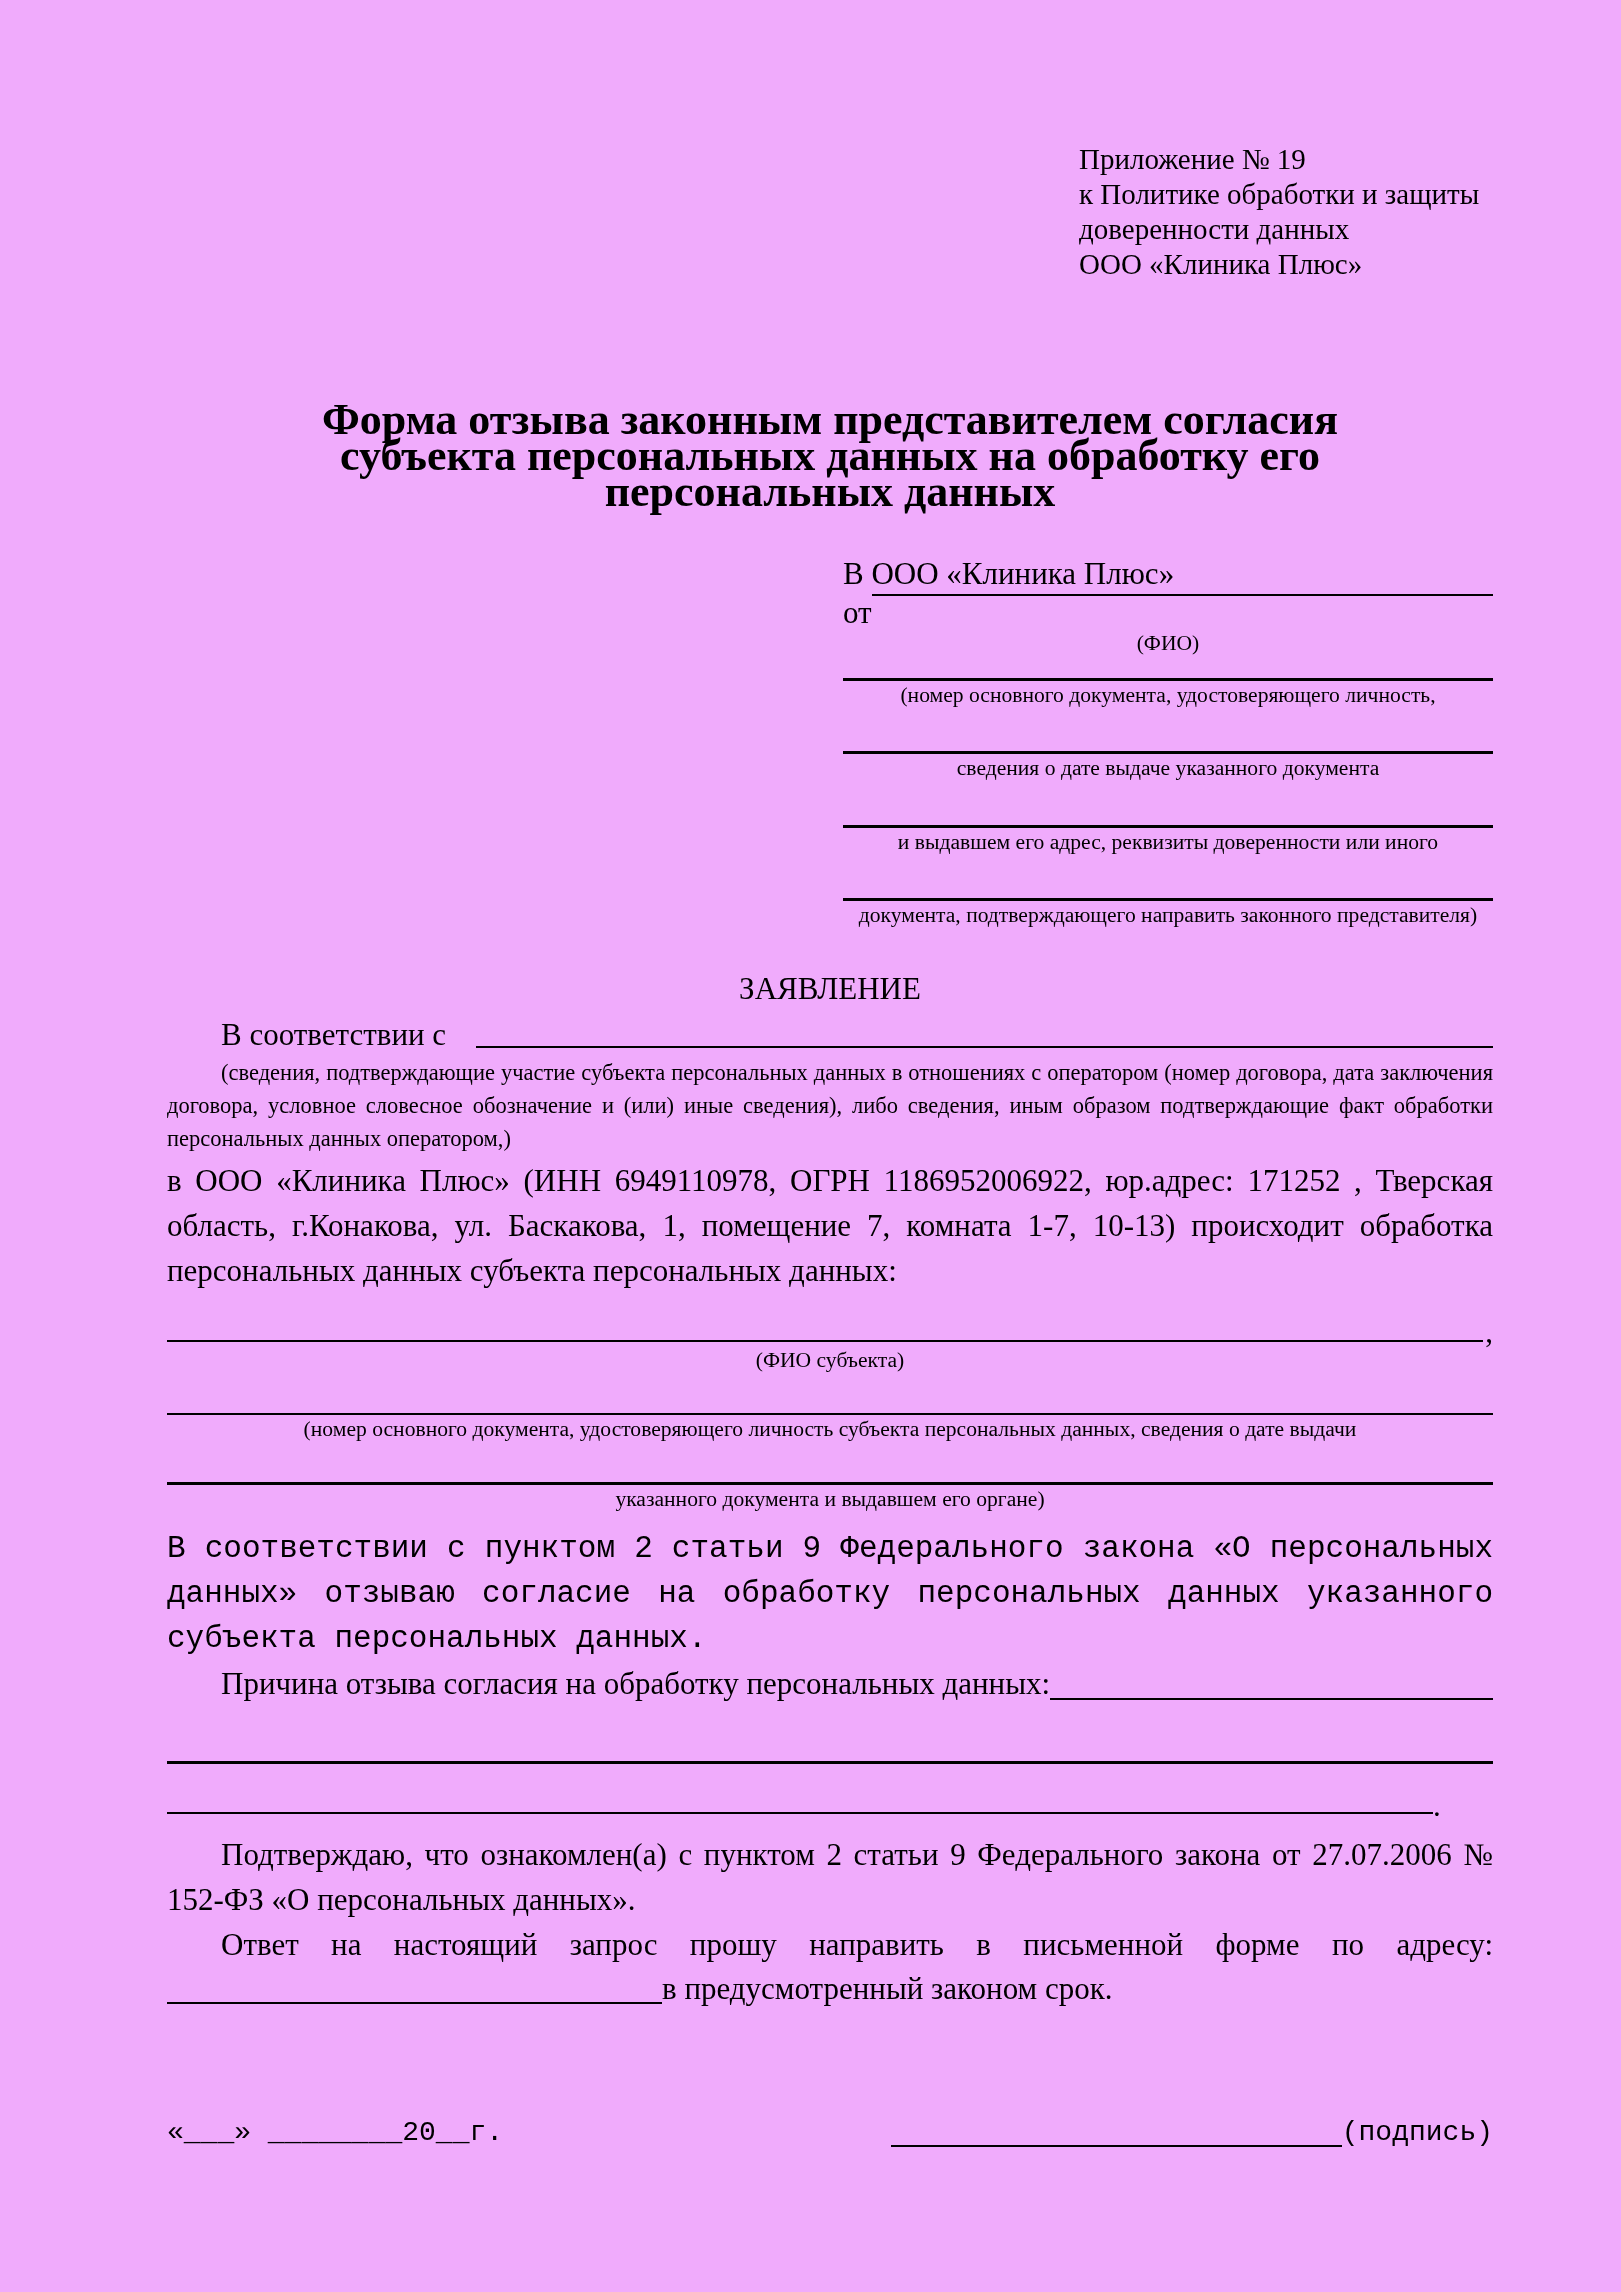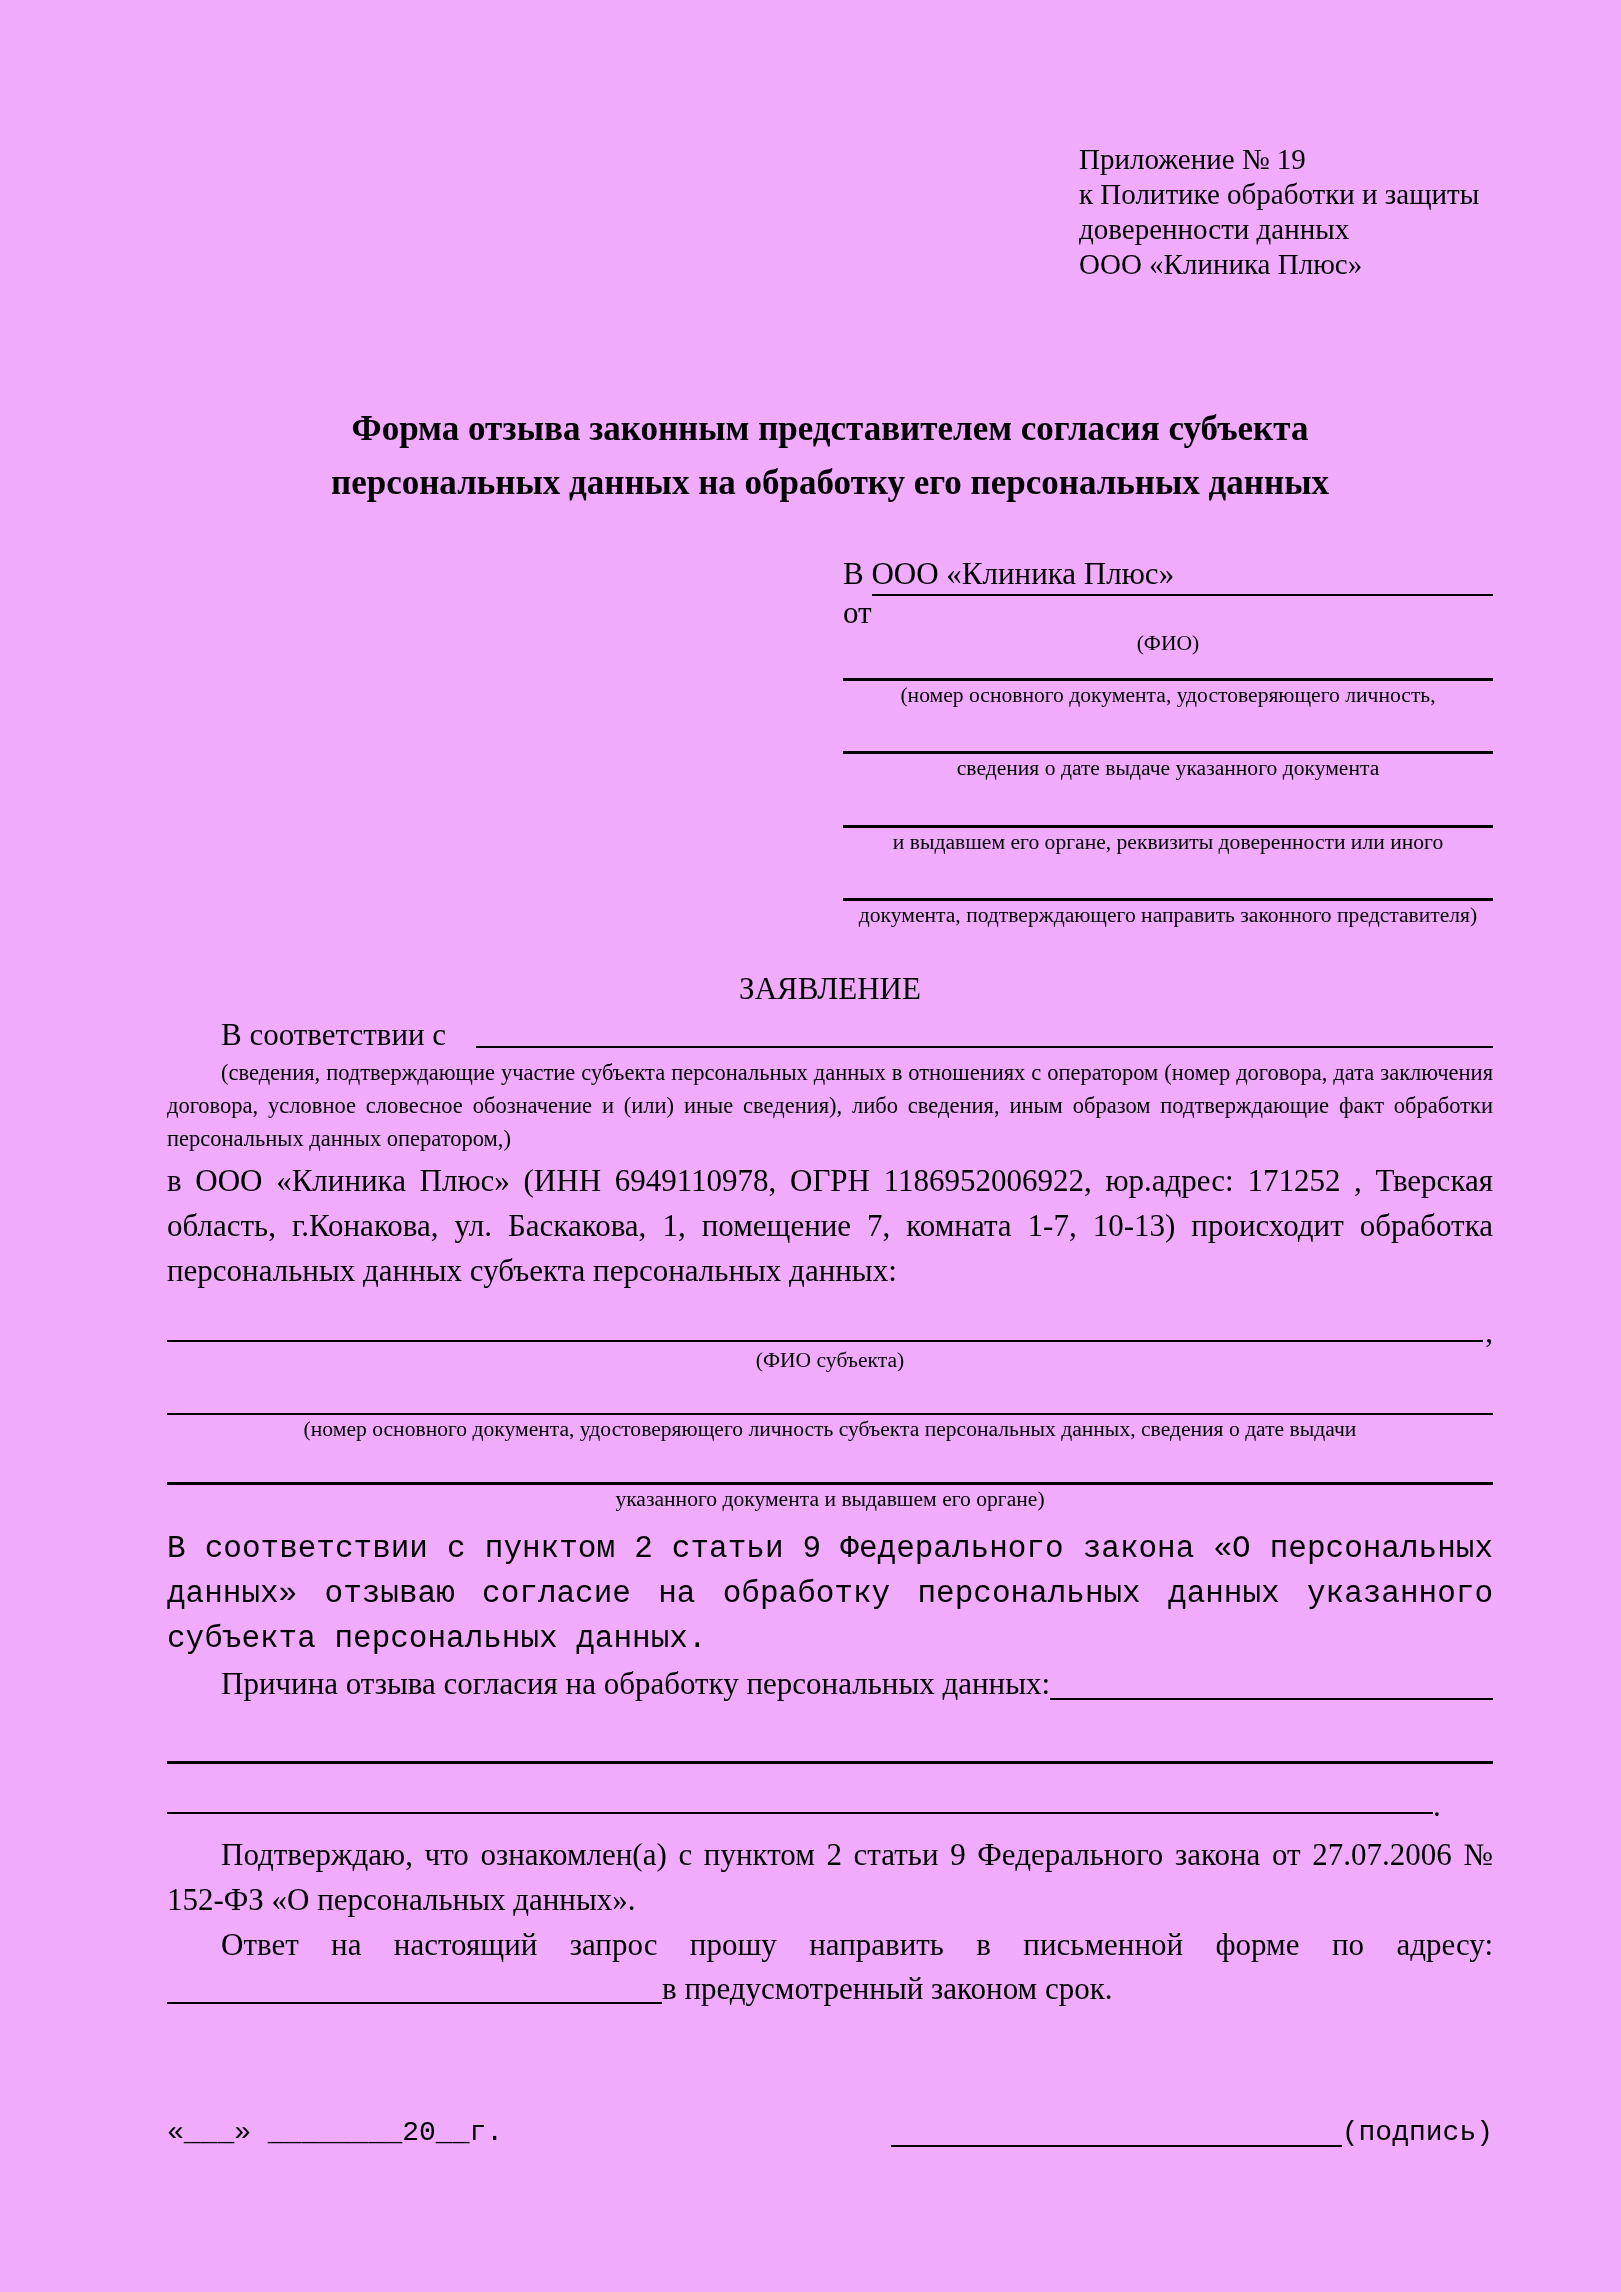--- a/index.html
+++ b/index.html
@@ -25,22 +25,22 @@
     font-size: 29px;
     line-height: 35px;
   }
 
   
   .form-title {
     margin: 120px auto 0;
     max-width: 1137px;
     text-align: center;
     font-weight: bold;
-    font-size: 35px;
-    line-height: 54px;
+    font-size: 44px;
+    line-height: 36px;
   }
 
   
   .addressee {
     margin-left: 676px;
     margin-top: 43px;
     width: 650px;
     font-size: 31px;
   }
   .addr-to { line-height: 41px; }
@@ -214,21 +214,21 @@
     <div class="field field-first">
       <div class="rule"></div>
       <div class="caption">(номер основного документа, удостоверяющего личность,</div>
     </div>
     <div class="field">
       <div class="rule"></div>
       <div class="caption">сведения о дате выдаче указанного документа</div>
     </div>
     <div class="field">
       <div class="rule"></div>
-      <div class="caption">и выдавшем его органе, реквизиты доверенности или иного</div>
+      <div class="caption">и выдавшем его адрес, реквизиты доверенности или иного</div>
     </div>
     <div class="field">
       <div class="rule"></div>
       <div class="caption">документа, подтверждающего направить законного представителя)</div>
     </div>
   </div>
 
   <div class="statement-heading">ЗАЯВЛЕНИЕ</div>
 
   <div class="intro-row">

